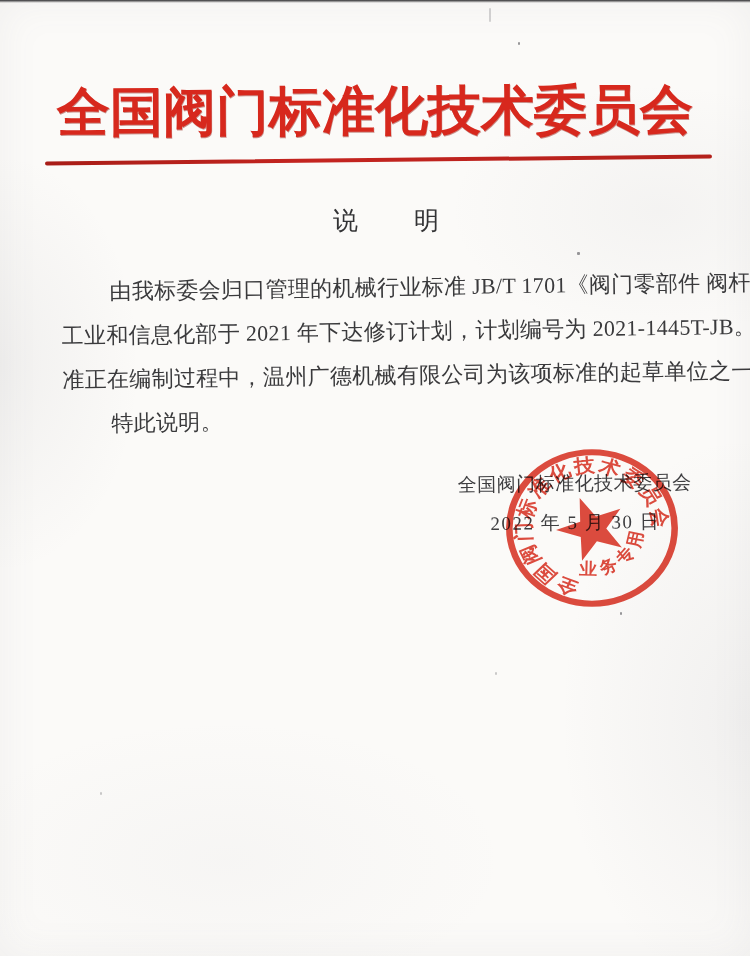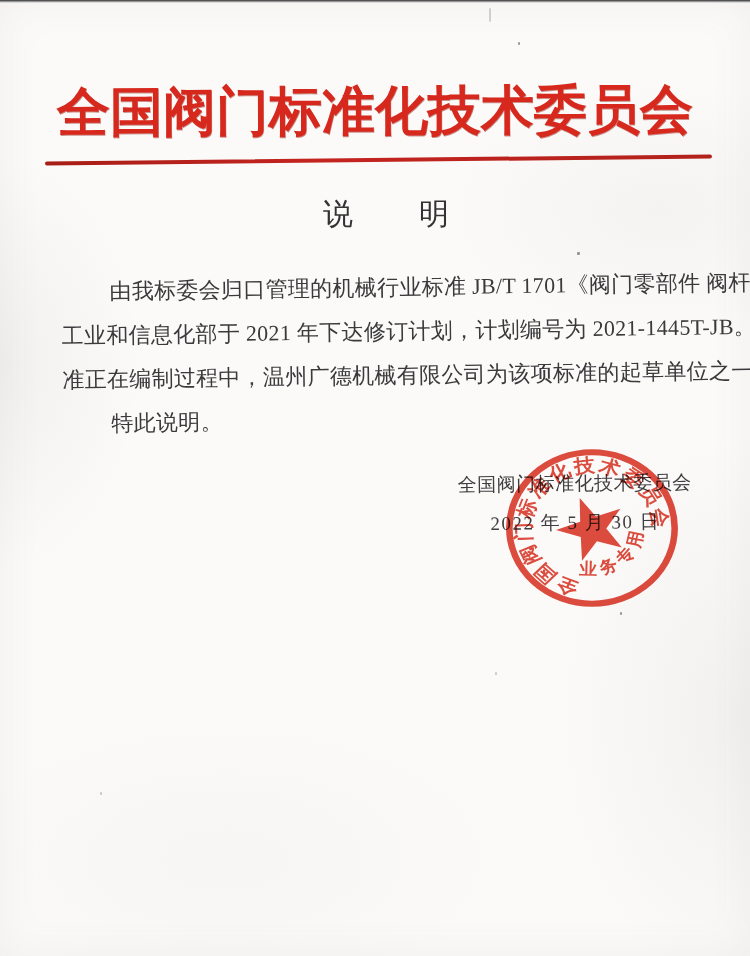--- a/index.html
+++ b/index.html
@@ -39,23 +39,23 @@
     transform:rotate(-0.25deg);
     text-shadow:0.5px 1px 0.5px rgba(140,20,12,0.45);
   }
   .rule{
     position:absolute;top:158px;left:45px;width:667px;height:4px;
     background:linear-gradient(to right, #a81d17, #c42420 40%, #b3211b);
     border-radius:2px;
     transform:rotate(-0.6deg);
   }
   .title{
-    position:absolute;top:194px;left:0;width:100%;margin:0;
+    position:absolute;top:204px;left:0;width:100%;margin:0;
     text-align:center;text-indent:24px;
-    font-size:30px;font-weight:normal;
+    font-size:25px;font-weight:normal;
     color:#333335;
     letter-spacing:2px;
   }
   .body{
     position:absolute;top:266px;left:62px;width:632px;
     transform:rotate(-0.8deg);
     color:var(--body-ink);
     font-size:22px;
   }
   .line{

